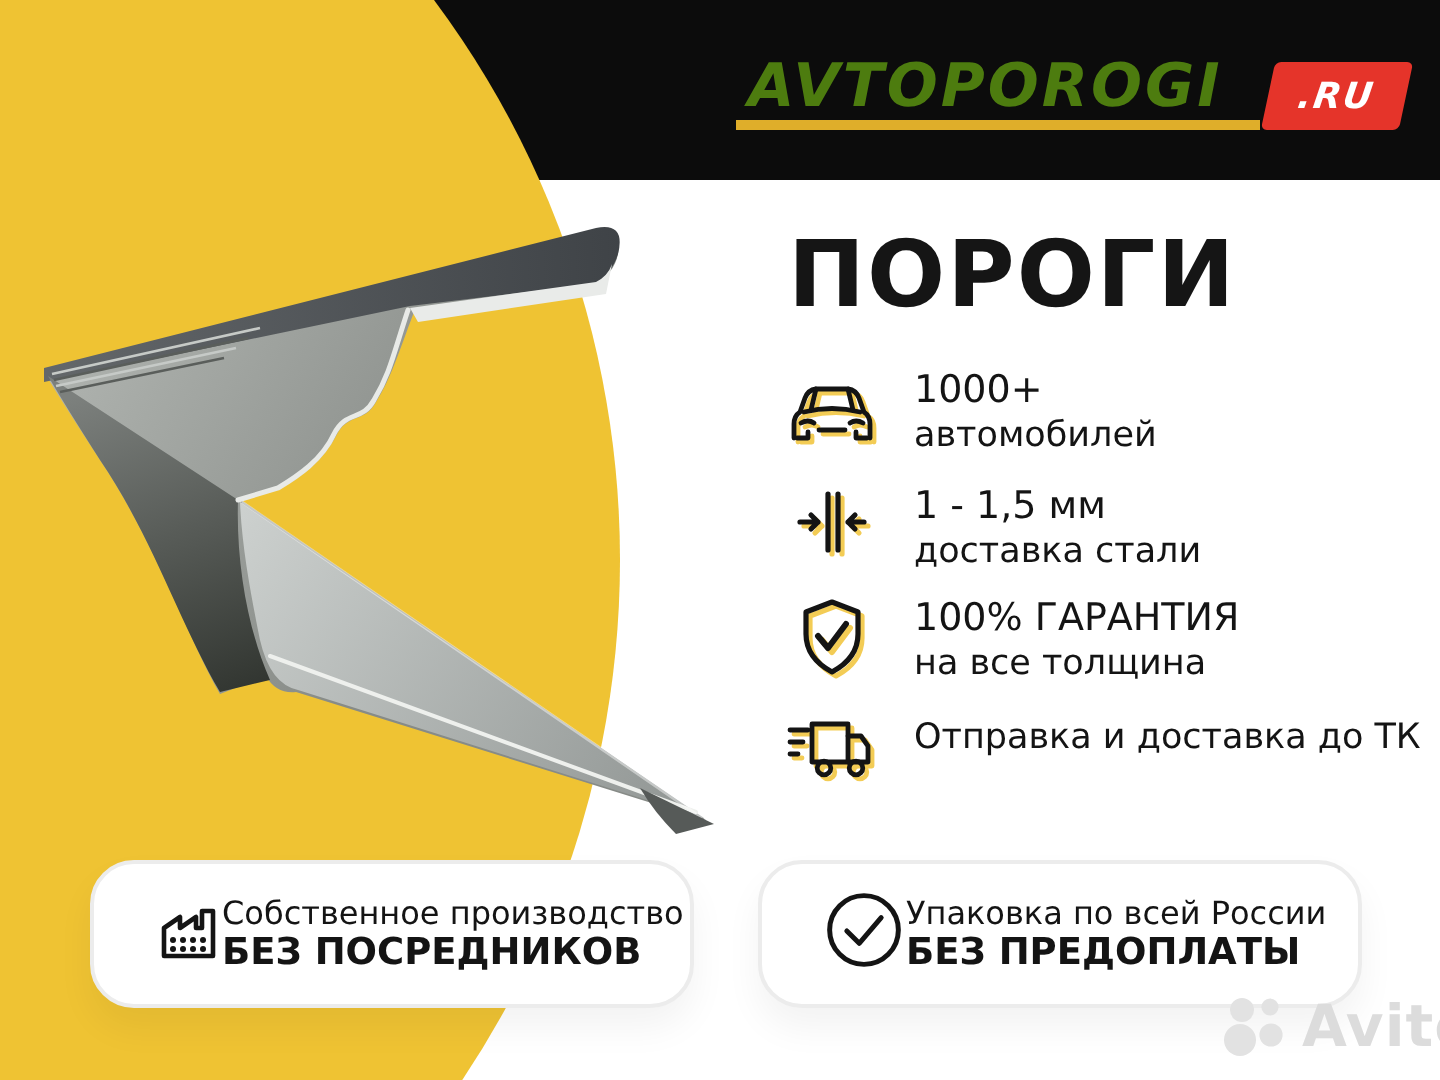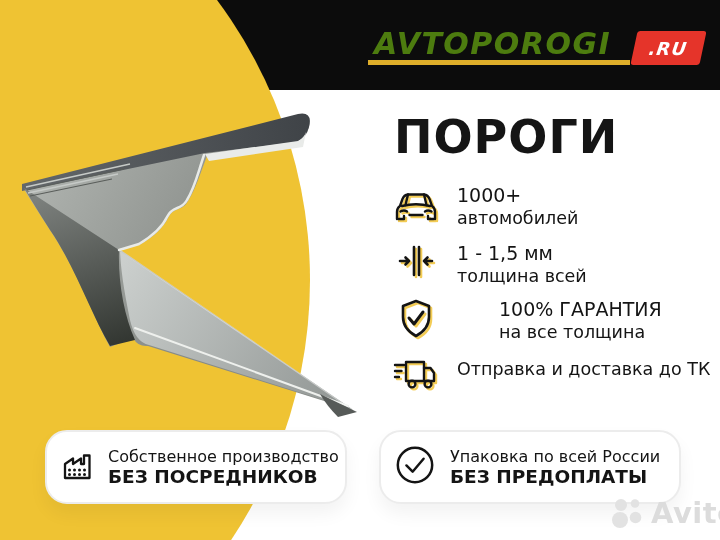--- a/index.html
+++ b/index.html
@@ -27,21 +27,21 @@
   .title{left:394px;top:110px;z-index:4;font-size:46px;font-weight:800;letter-spacing:1px;color:#151515;}
   .f-icon{position:absolute;left:392px;width:48px;display:flex;justify-content:center;}
   .f-icon svg{filter:drop-shadow(2.5px 2px 0 rgba(242,201,76,.95));}
   .f-text{position:absolute;left:457px;}
   .f-title{font-size:19px;font-weight:400;line-height:20px;white-space:nowrap;}
   .f-sub{font-size:17.5px;font-weight:400;line-height:20px;margin-top:3px;white-space:nowrap;}
 
   
   .badge{z-index:5;top:430px;width:302px;height:74px;background:#fff;border:2px solid #ececec;
          border-radius:22px;box-sizing:border-box;display:flex;align-items:center;
-         padding:0 13px;gap:14px;box-shadow:0 10px 18px rgba(0,0,0,.05);}
+         padding:0 30px;box-shadow:0 10px 18px rgba(0,0,0,.05);}
   .badge1{left:45px;}
   .badge2{left:379px;}
   .b-line1{font-size:16px;font-weight:400;line-height:18px;white-space:nowrap;}
   .b-line2{font-size:18.5px;font-weight:800;line-height:21px;white-space:nowrap;}
 
   
   .watermark{left:610px;top:496px;z-index:6;display:flex;align-items:center;gap:5px;}
   .watermark .wm-text{font-size:29px;font-weight:700;color:#dcdcdc;letter-spacing:.5px;}
 </style>
 </head>
@@ -120,30 +120,30 @@
 
 <div class="abs f-icon" style="top:242px;">
   <svg width="36" height="38" viewBox="0 0 36 38" fill="none" stroke="#141414" stroke-width="2.6" stroke-linecap="round" stroke-linejoin="round">
     <path d="M16 5 V33 M21 5 V33"></path>
     <path d="M2 19 H11 M7.5 15.5 L11 19 L7.5 22.5"></path>
     <path d="M34 19 H26 M29.5 15.5 L26 19 L29.5 22.5"></path>
   </svg>
 </div>
 <div class="abs f-text" style="top:243px;">
   <div class="f-title">1 - 1,5 мм</div>
-  <div class="f-sub">толщина всей</div>
+  <div class="f-sub">доставка стали</div>
 </div>
 
 <div class="abs f-icon" style="top:298px;">
   <svg width="36" height="42" viewBox="0 0 36 42" fill="none" stroke="#141414" stroke-width="2.6" stroke-linecap="round" stroke-linejoin="round">
     <path d="M18 3 L31 8 V19 Q31 31 18 38 Q5 31 5 19 V8 Z"></path>
     <path d="M11 20 L16 26 L25 14" stroke-width="3"></path>
   </svg>
 </div>
-<div class="abs f-text" style="top:299px;margin-left:42px;">
+<div class="abs f-text" style="top:299px;">
   <div class="f-title">100% ГАРАНТИЯ</div>
   <div class="f-sub">на все толщина</div>
 </div>
 
 <div class="abs f-icon" style="top:357px;">
   <svg width="46" height="34" viewBox="0 0 46 34" fill="none" stroke="#141414" stroke-width="2.4" stroke-linecap="round" stroke-linejoin="round">
     <path d="M2 8 H11 M2 14 H8.5 M2 20 H6"></path>
     <path d="M13 5 H31 V24 H13 Z"></path>
     <path d="M31 11 H37.5 L41 16 V24 H31"></path>
     <circle cx="19" cy="27" r="3.4"></circle>

